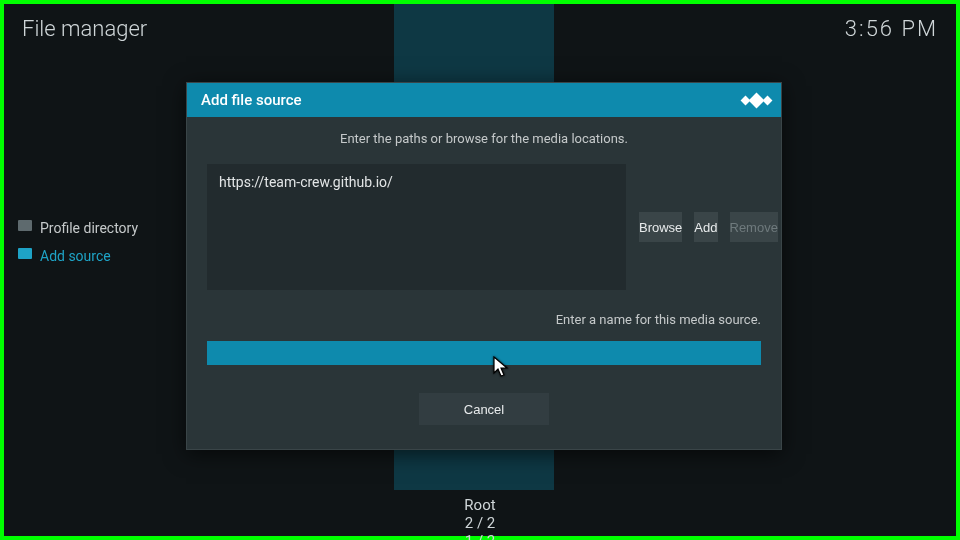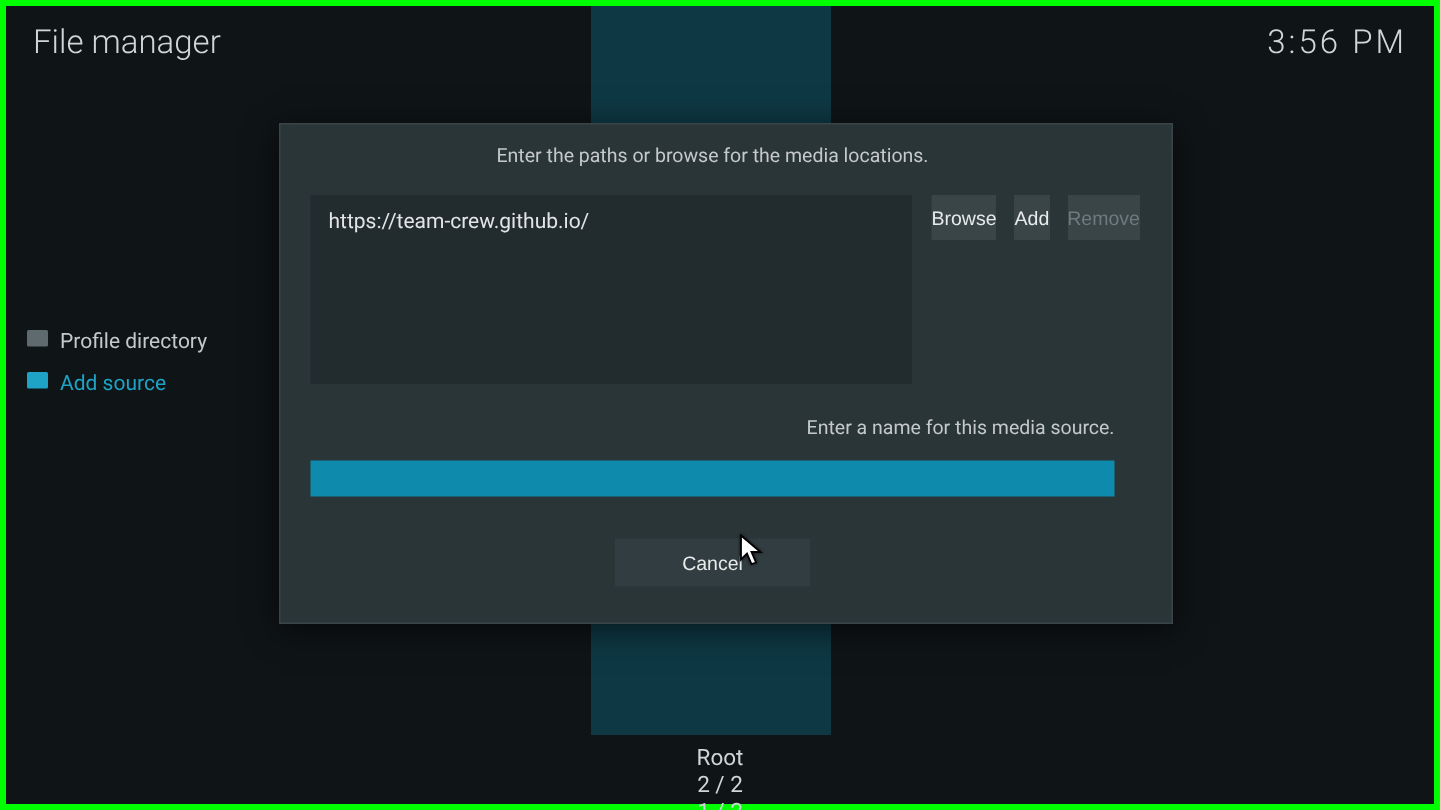--- a/index.html
+++ b/index.html
@@ -20,24 +20,24 @@
   .folder-icon { width: 14px; height: 11px; background: #5e6a6e; border-radius: 1px; position: relative; }
   .side-item.active .folder-icon { background: #1ea3c6; }
   
   .dialog { position: absolute; left: 182px; top: 78px; width: 596px; background: #2a3538; border: 1px solid #3a4548; box-shadow: 0 4px 20px rgba(0,0,0,0.6); }
   .dialog-titlebar { background: #0e8aad; height: 34px; display: flex; align-items: center; justify-content: space-between; padding: 0 10px 0 14px; }
   .dialog-titlebar .t { color: #fff; font-size: 15px; font-weight: 500; }
   .kodi-logo { display: flex; gap: 2px; }
   .kodi-logo span { width: 7px; height: 7px; background: #fff; transform: rotate(45deg); display: inline-block; }
   .kodi-logo span:nth-child(2){ transform: rotate(45deg) scale(1.6); margin: 0 2px; }
   
-  .dialog-body { padding: 14px 38px 24px 20px; }
+  .dialog-body { padding: 14px 20px 24px 20px; }
   .instruct { text-align: center; font-size: 13px; color: #c5c9ca; margin-bottom: 18px; }
   
-  .paths-row { display: flex; gap: 13px; }
+  .paths-row { display: flex; gap: 13px; align-items: center; }
   .paths-list { flex: 1; background: #222b2e; height: 126px; padding: 10px 12px; color: #e2e5e6; font-size: 14px; }
   .paths-buttons { width: 122px; display: flex; flex-direction: row; gap: 12px; }
   .btn { background: #3a4548; color: #e8ebec; height: 30px; display: flex; align-items: center; justify-content: center; font-size: 13px; cursor: pointer; border: none; }
   .btn.disabled { color: #6f7a7d; cursor: default; }
   
   .instruct2 { text-align: right; font-size: 13px; color: #c5c9ca; margin: 22px 0 14px 0; }
   .name-input { width: 100%; height: 24px; background: #0e8aad; border: none; display: block; }
   
   .action-row { display: flex; justify-content: center; gap: 20px; margin-top: 28px; }
   .action-row .btn { width: 130px; height: 32px; background: #323d41; }
@@ -68,20 +68,28 @@
       <span class="folder-icon"></span>
       <span>Profile directory</span>
     </div>
     <div class="side-item active">
       <span class="folder-icon"></span>
       <span>Add source</span>
     </div>
   </div>
 
   <div class="dialog">
+    <div class="dialog-titlebar">
+      <div class="t">Add file source</div>
+      <div class="kodi-logo">
+          <span></span>
+          <span></span>
+          <span></span>
+        </div>
+    </div>
     <div class="dialog-body">
       <div class="instruct">Enter the paths or browse for the media locations.</div>
       <div class="paths-row">
         <div class="paths-list">
           <div>https://team-crew.github.io/</div>
         </div>
         <div class="paths-buttons">
           <button class="btn">Browse</button>
           <button class="btn">Add</button>
           <button class="btn disabled">Remove</button>

